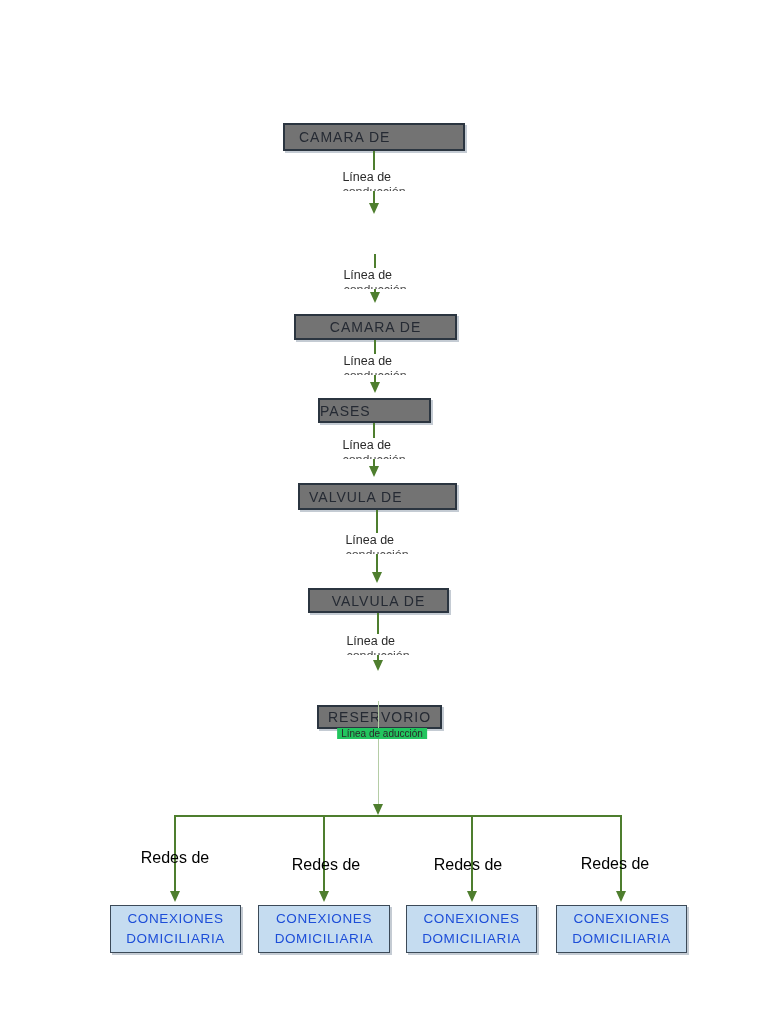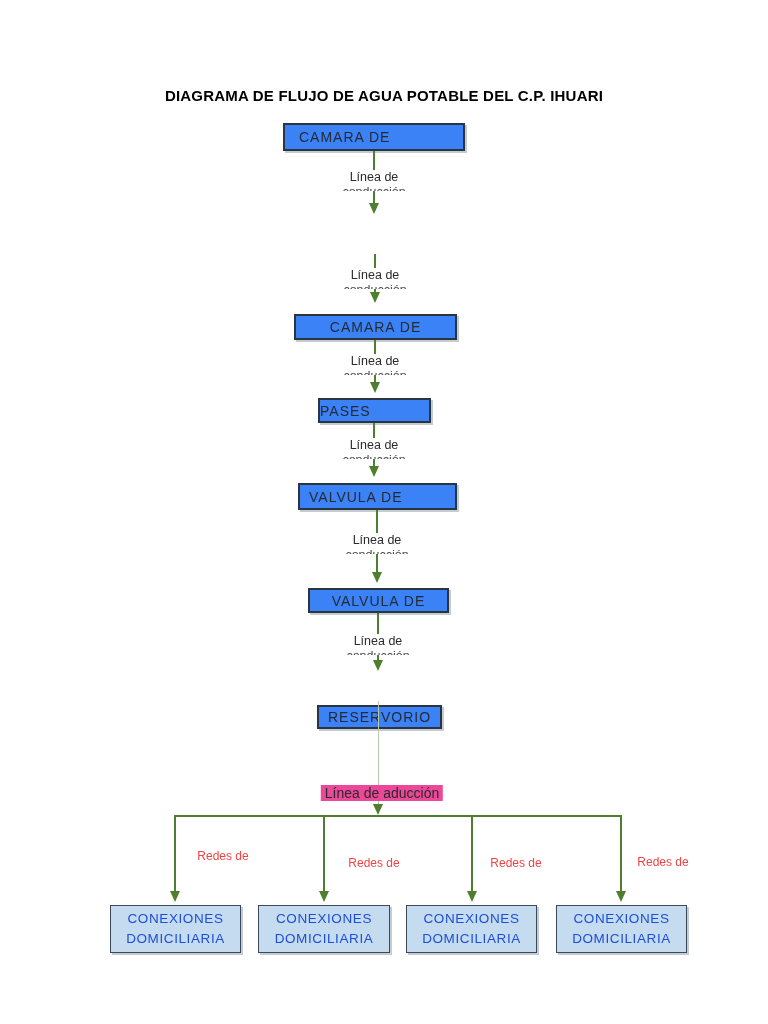--- a/index.html
+++ b/index.html
@@ -7,21 +7,21 @@
     position:relative;width:768px;height:1024px;background:#ffffff;
     font-family:"Liberation Sans","DejaVu Sans",sans-serif;overflow:hidden;
   }
   .title{
     position:absolute;top:87px;left:0;right:0;text-align:center;
     font-size:15px;font-weight:bold;color:#000;letter-spacing:.2px;
   }
   
   .node{
     position:absolute;box-sizing:border-box;
-    background:#3b82f6;border:2px solid #2b3540;
+    background:#737373;border:2px solid #2b3540;
     box-shadow:2px 2px 0 rgba(125,140,158,.45);
     display:flex;align-items:center;justify-content:center;
     font-size:14px;color:#252a33;letter-spacing:1px;white-space:nowrap;
   }
   .n0{left:283px;top:123px;width:182px;height:28px;justify-content:flex-start;padding-left:14px;}
   .n1{left:263px;top:227px;width:224px;height:27px;}
   .n2{left:294px;top:314px;width:163px;height:26px;}
   .n3{left:318px;top:398px;width:113px;height:25px;justify-content:flex-start;}
   .n4{left:298px;top:483px;width:159px;height:27px;justify-content:flex-start;padding-left:9px;}
   .n5{left:308px;top:588px;width:141px;height:25px;}
@@ -45,66 +45,65 @@
   .a4{left:372px;top:572px;}
   .a5{left:373px;top:660px;}
   .a6{left:373px;top:804px;}           
   .ab0{left:170px;top:891px;}
   .ab1{left:319px;top:891px;}
   .ab2{left:467px;top:891px;}
   .ab3{left:616px;top:891px;}
   
   .clabel{
     position:absolute;transform:translateX(-50%);
-    background:#ffffff;padding:0 3px;text-align:center;
+    background:#ffffff;padding:0 3px;
     font-size:12.5px;color:#2a2a2a;z-index:3;
   }
   .clabel .l1{line-height:15px;white-space:nowrap;}
   .clabel .l2{height:6px;overflow:hidden;line-height:15px;white-space:nowrap;opacity:.85;}
   .cl0{left:374px;top:170px;}
   .cl1{left:375px;top:268px;}
   .cl2{left:375px;top:354px;}
   .cl3{left:374px;top:438px;}
   .cl4{left:377px;top:533px;}
   .cl5{left:378px;top:634px;}
   
   .aline{position:absolute;left:378px;top:701px;width:1px;height:103px;background:#b5cda6;}
   .alabel{
-    position:absolute;left:382px;top:785px;transform:translateX(-50%);
-    background:#ec4899;padding:0 4px;font-size:14px;color:#2a2a2a;
+    position:absolute;left:382px;top:728px;transform:translateX(-50%);
+    background:#22c55e;padding:0 4px;font-size:10px;color:#2a2a2a;
     white-space:nowrap;z-index:3;
   }
   
   .trunk{position:absolute;left:174px;top:815px;width:448px;height:2px;background:#4e7e2e;}
   .bline{position:absolute;top:815px;width:2px;height:76px;background:#4e7e2e;}
   .b0{left:174px;} .b1{left:323px;} .b2{left:471px;} .b3{left:620px;}
   .blabel{
     position:absolute;transform:translateX(-50%);
-    font-size:12px;color:#ef4444;white-space:nowrap;margin-left:48px;
+    font-size:16px;color:#000000;white-space:nowrap;
   }
   .bl0{left:175px;top:849px;}
   .bl1{left:326px;top:856px;}
   .bl2{left:468px;top:856px;}
   .bl3{left:615px;top:855px;}
   
   .terminal{
     position:absolute;top:905px;width:131px;height:48px;box-sizing:border-box;
     background:#c5dcf0;border:1.5px solid #3c4a58;
     box-shadow:2px 2px 0 rgba(125,140,158,.45);
     display:flex;flex-direction:column;align-items:center;justify-content:center;
     font-size:13.5px;color:#1d4ed8;letter-spacing:.6px;line-height:20px;white-space:nowrap;
   }
   .t0{left:110px;} .t1{left:258px;width:132px;} .t2{left:406px;} .t3{left:556px;}
 </style>
 </head>
 <body>
 
 <div id="canvas">
 
-  <div class="title">DIAGRAMA DE FLUJO DE AGUA POTABLE DEL C.P. IHUARI</div>
 
   <div class="node n0">CAMARA DE</div>
   <div class="node n2">CAMARA DE</div>
   <div class="node n3">PASES</div>
   <div class="node n4">VALVULA DE</div>
   <div class="node n5">VALVULA DE</div>
   <div class="node n6">RESERVORIO</div>
 
   <div class="vline v0"></div>
   <div class="vline v1"></div>

